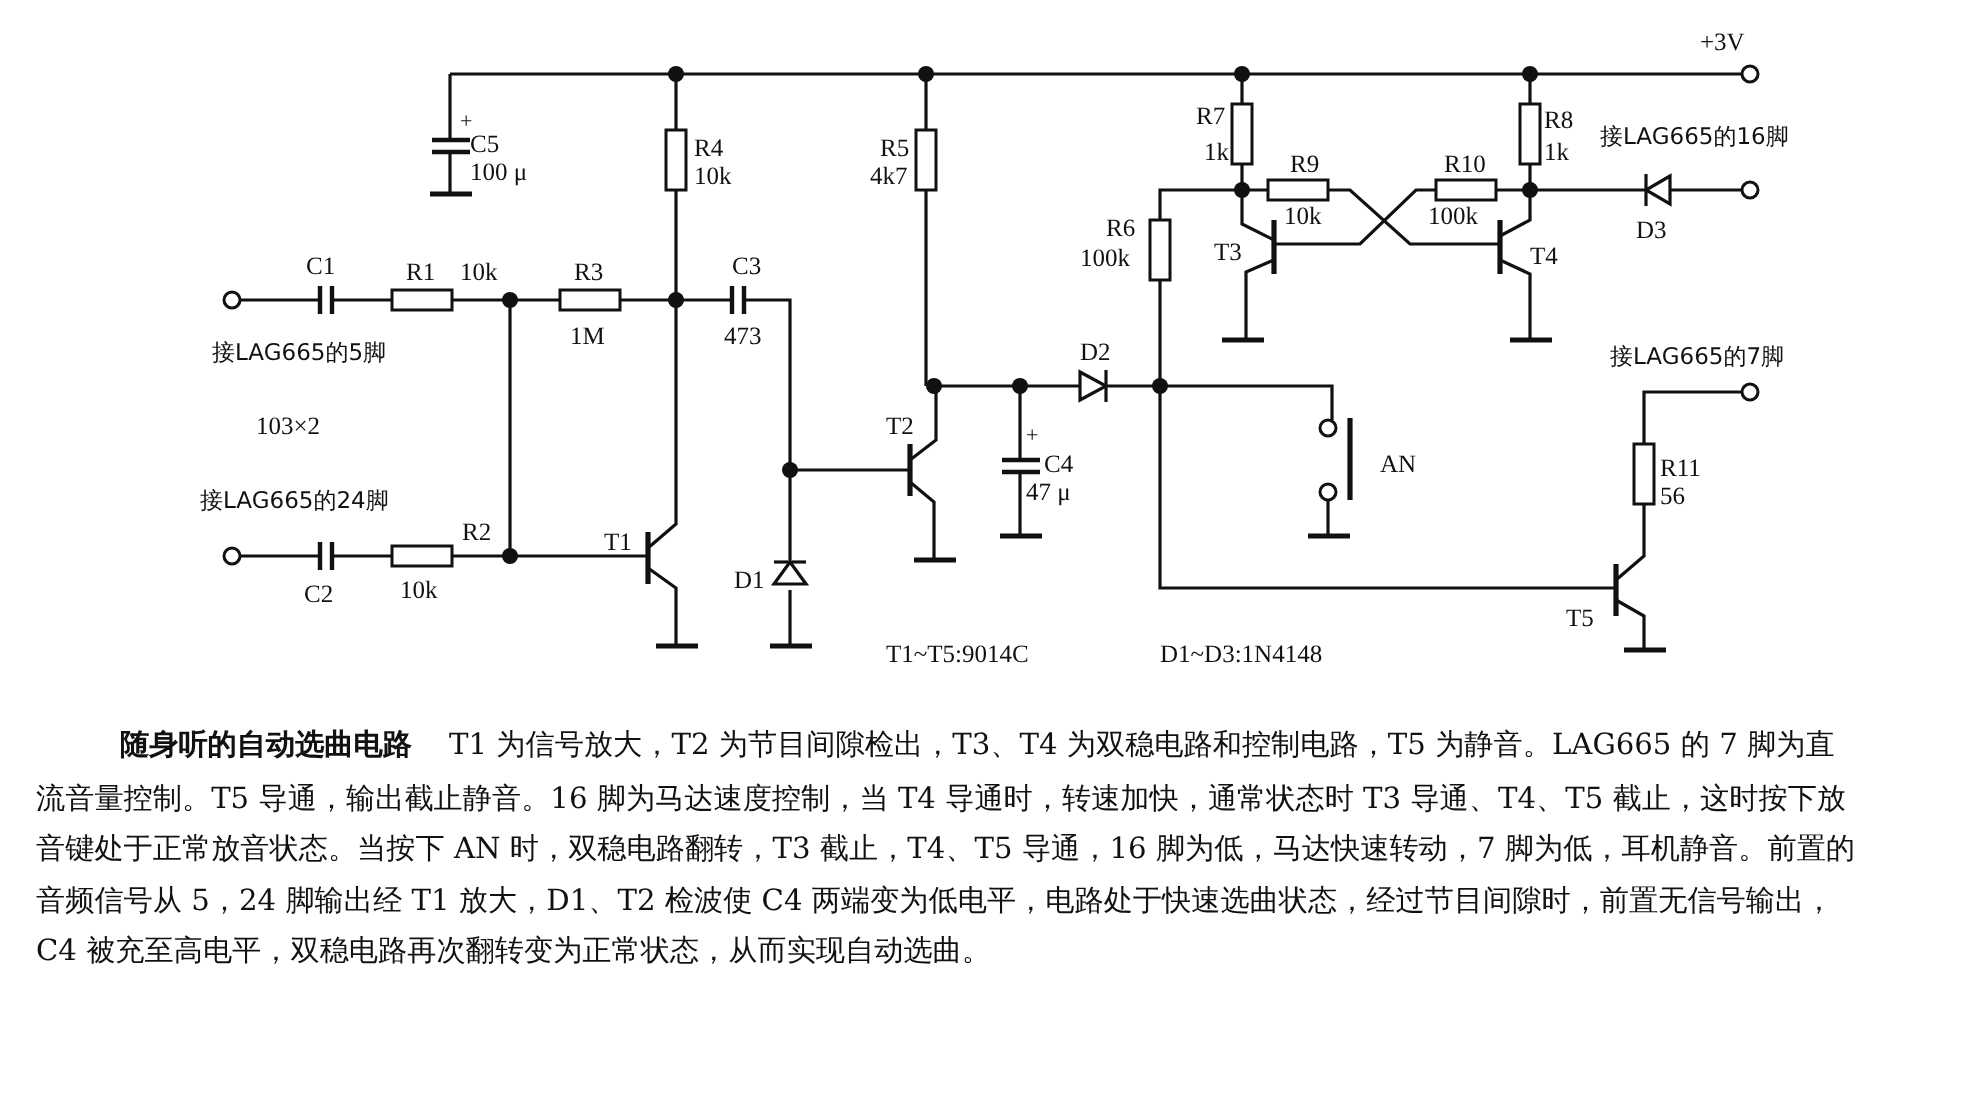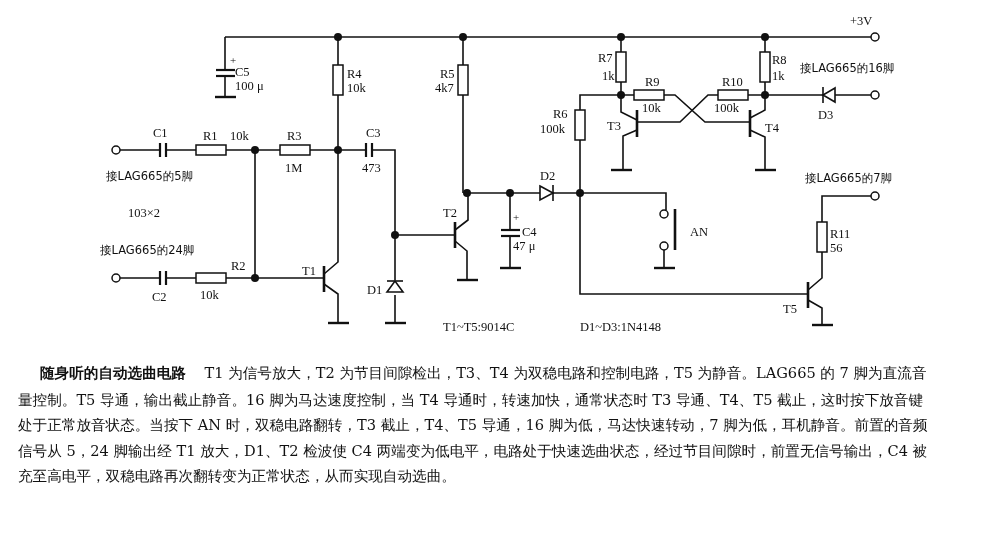--- a/index.html
+++ b/index.html
@@ -8,21 +8,21 @@
   #schematic text{font-family:"Liberation Serif","DejaVu Serif",serif;font-size:12.5px;fill:#111;}
   #schematic .cn{font-family:"DejaVu Sans","Liberation Sans",sans-serif;font-size:11.5px;}
   .w{stroke:#111;stroke-width:1.6;fill:none;}
   .res{stroke:#111;stroke-width:1.5;fill:#fff;}
   .dot{fill:#111;}
   .term{stroke:#111;stroke-width:1.5;fill:#fff;}
   .gnd{stroke:#111;stroke-width:2.4;}
   .plate{stroke:#111;stroke-width:2.2;}
   #caption{position:absolute;left:78px;top:360px;width:900px;font-size:14.6px;line-height:25.5px;}
   #caption p{margin:0;text-indent:0;}
-  .title{font-weight:bold;font-family:Liberation Serif, serif;}
+  .title{font-weight:bold;font-family:Liberation Serif, serif;margin-left:20px;}
 </style>
 </head>
 <body>
 
 <svg id="schematic" viewBox="0 0 989 345" xmlns="http://www.w3.org/2000/svg">
 
   <g>
     <path class="w" d="M225 37 H872"></path>
     <circle class="term" cx="875" cy="37" r="4"></circle>
     <text x="850" y="25">+3V</text>

